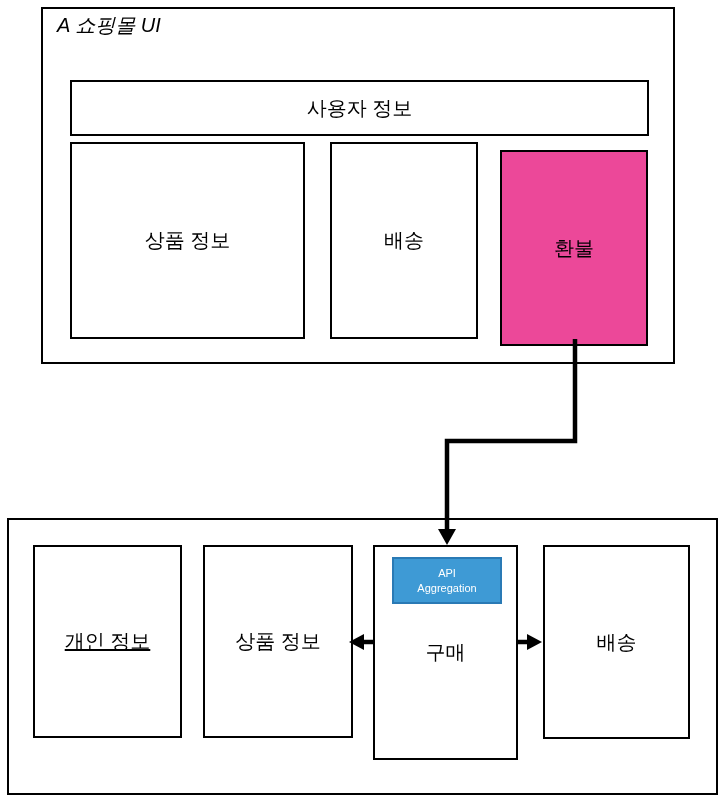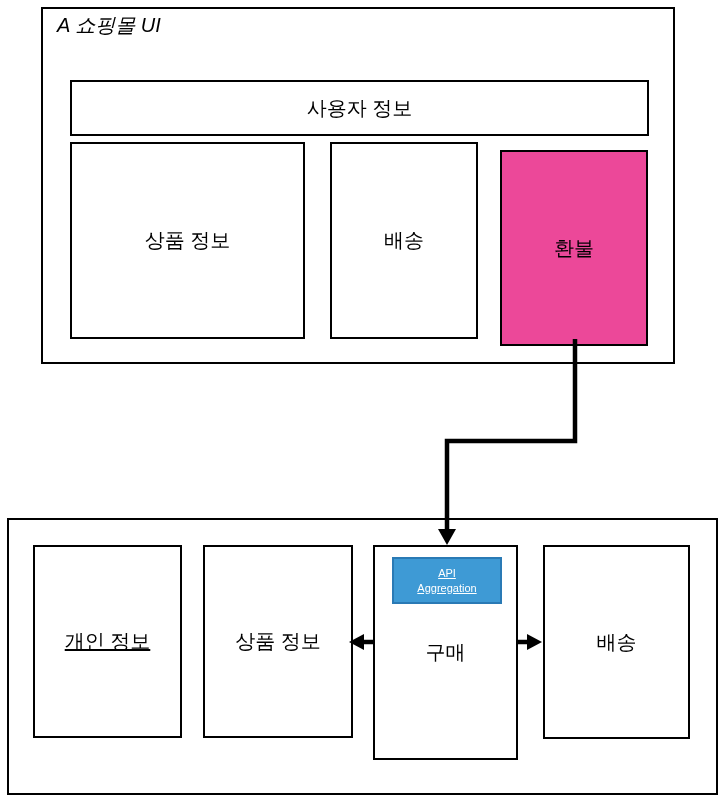--- a/index.html
+++ b/index.html
@@ -39,21 +39,20 @@
   .badge {
     position: absolute;
     display: flex;
     flex-direction: column;
     align-items: center;
     justify-content: center;
     text-align: center;
     font-size: 11px;
     line-height: 1.35;
     color: #ffffff;
-    text-decoration: underline;
   }
   .arrow-layer {
     position: absolute;
     left: 0; top: 0;
     width: 727px; height: 804px;
     pointer-events: none;
   }
 </style>
 </head>
 <body>

